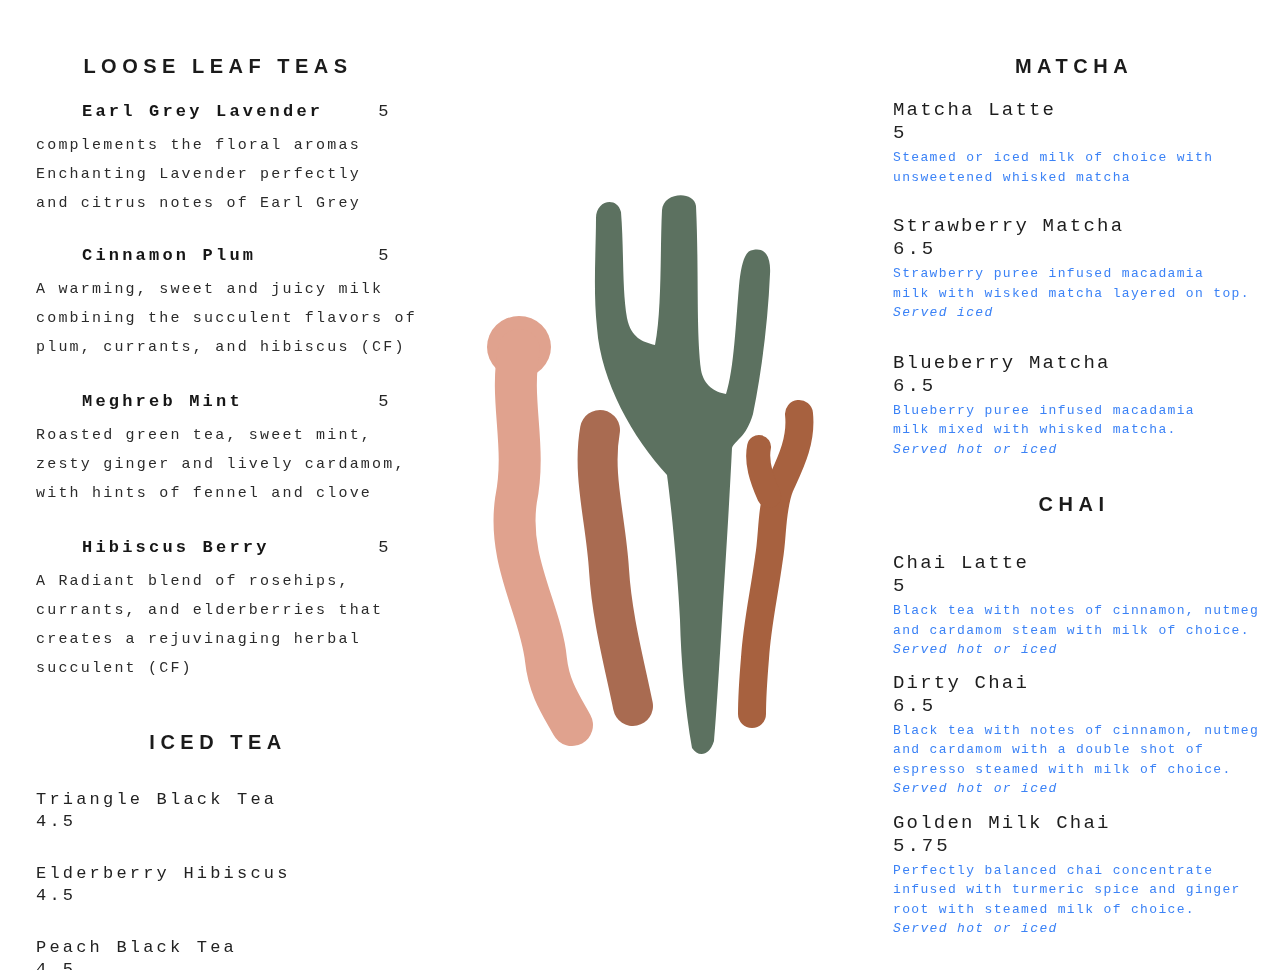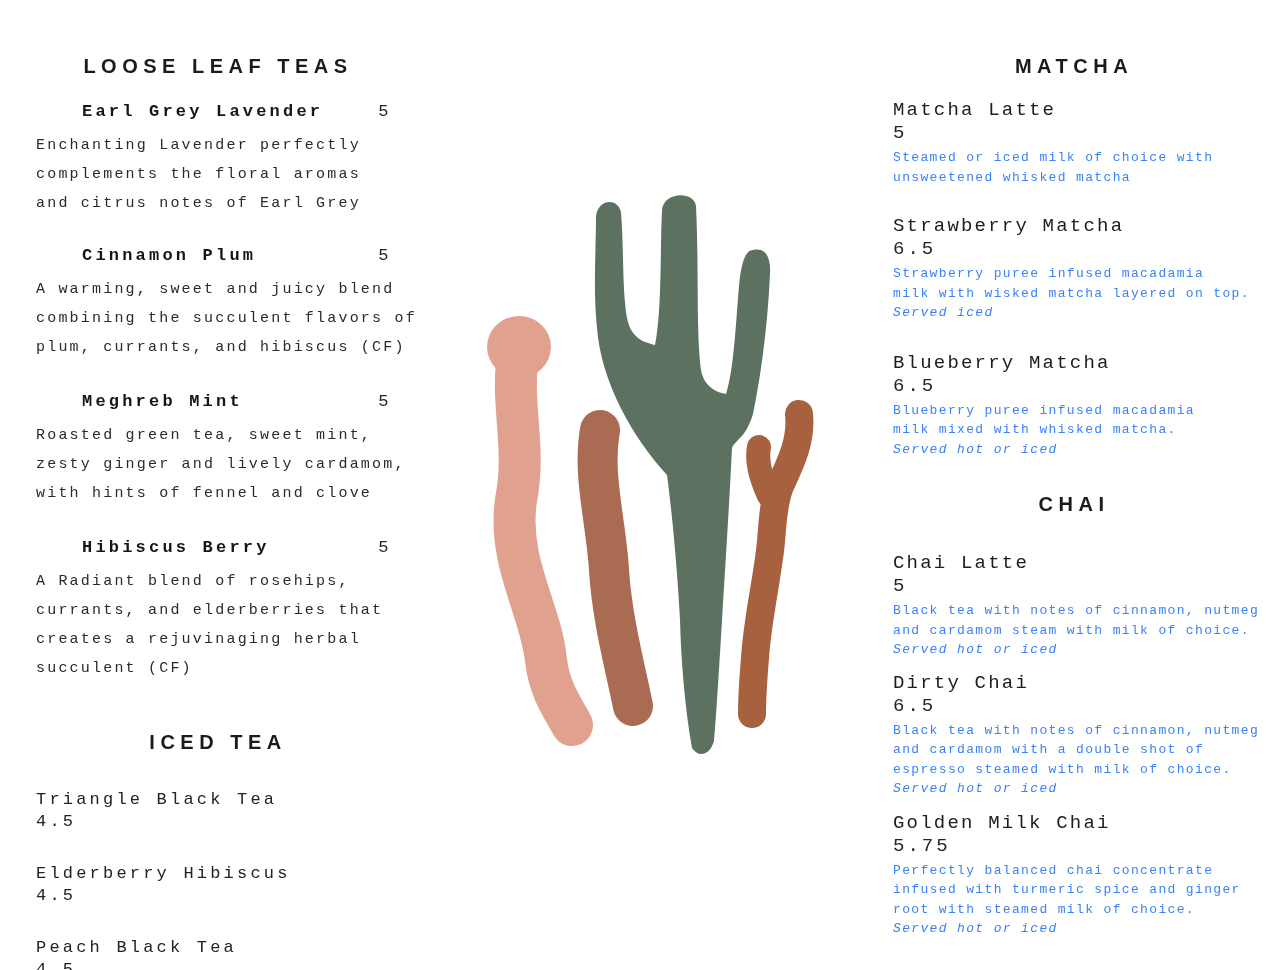--- a/index.html
+++ b/index.html
@@ -42,33 +42,33 @@
 <div class="col col-left">
 
   <div class="section-title">LOOSE LEAF TEAS</div>
 
   <div class="l-item" style="margin-top:23px">
     <div class="item-row">
       <span class="item-name">Earl Grey Lavender</span>
       <span class="item-price">5</span>
     </div>
     <div class="l-desc">
+      <div>complements the floral aromas</div>
       <div>Enchanting Lavender perfectly</div>
-      <div>complements the floral aromas</div>
       <div>and citrus notes of Earl Grey</div>
     </div>
   </div>
 
   <div class="l-item" style="margin-top:27px">
     <div class="item-row">
       <span class="item-name">Cinnamon Plum</span>
       <span class="item-price">5</span>
     </div>
     <div class="l-desc">
-      <div>A warming, sweet and juicy blend</div>
+      <div>A warming, sweet and juicy milk</div>
       <div>combining the succulent flavors of</div>
       <div>plum, currants, and hibiscus (CF)</div>
     </div>
   </div>
 
   <div class="l-item" style="margin-top:29px">
     <div class="item-row">
       <span class="item-name">Meghreb Mint</span>
       <span class="item-price">5</span>
     </div>

